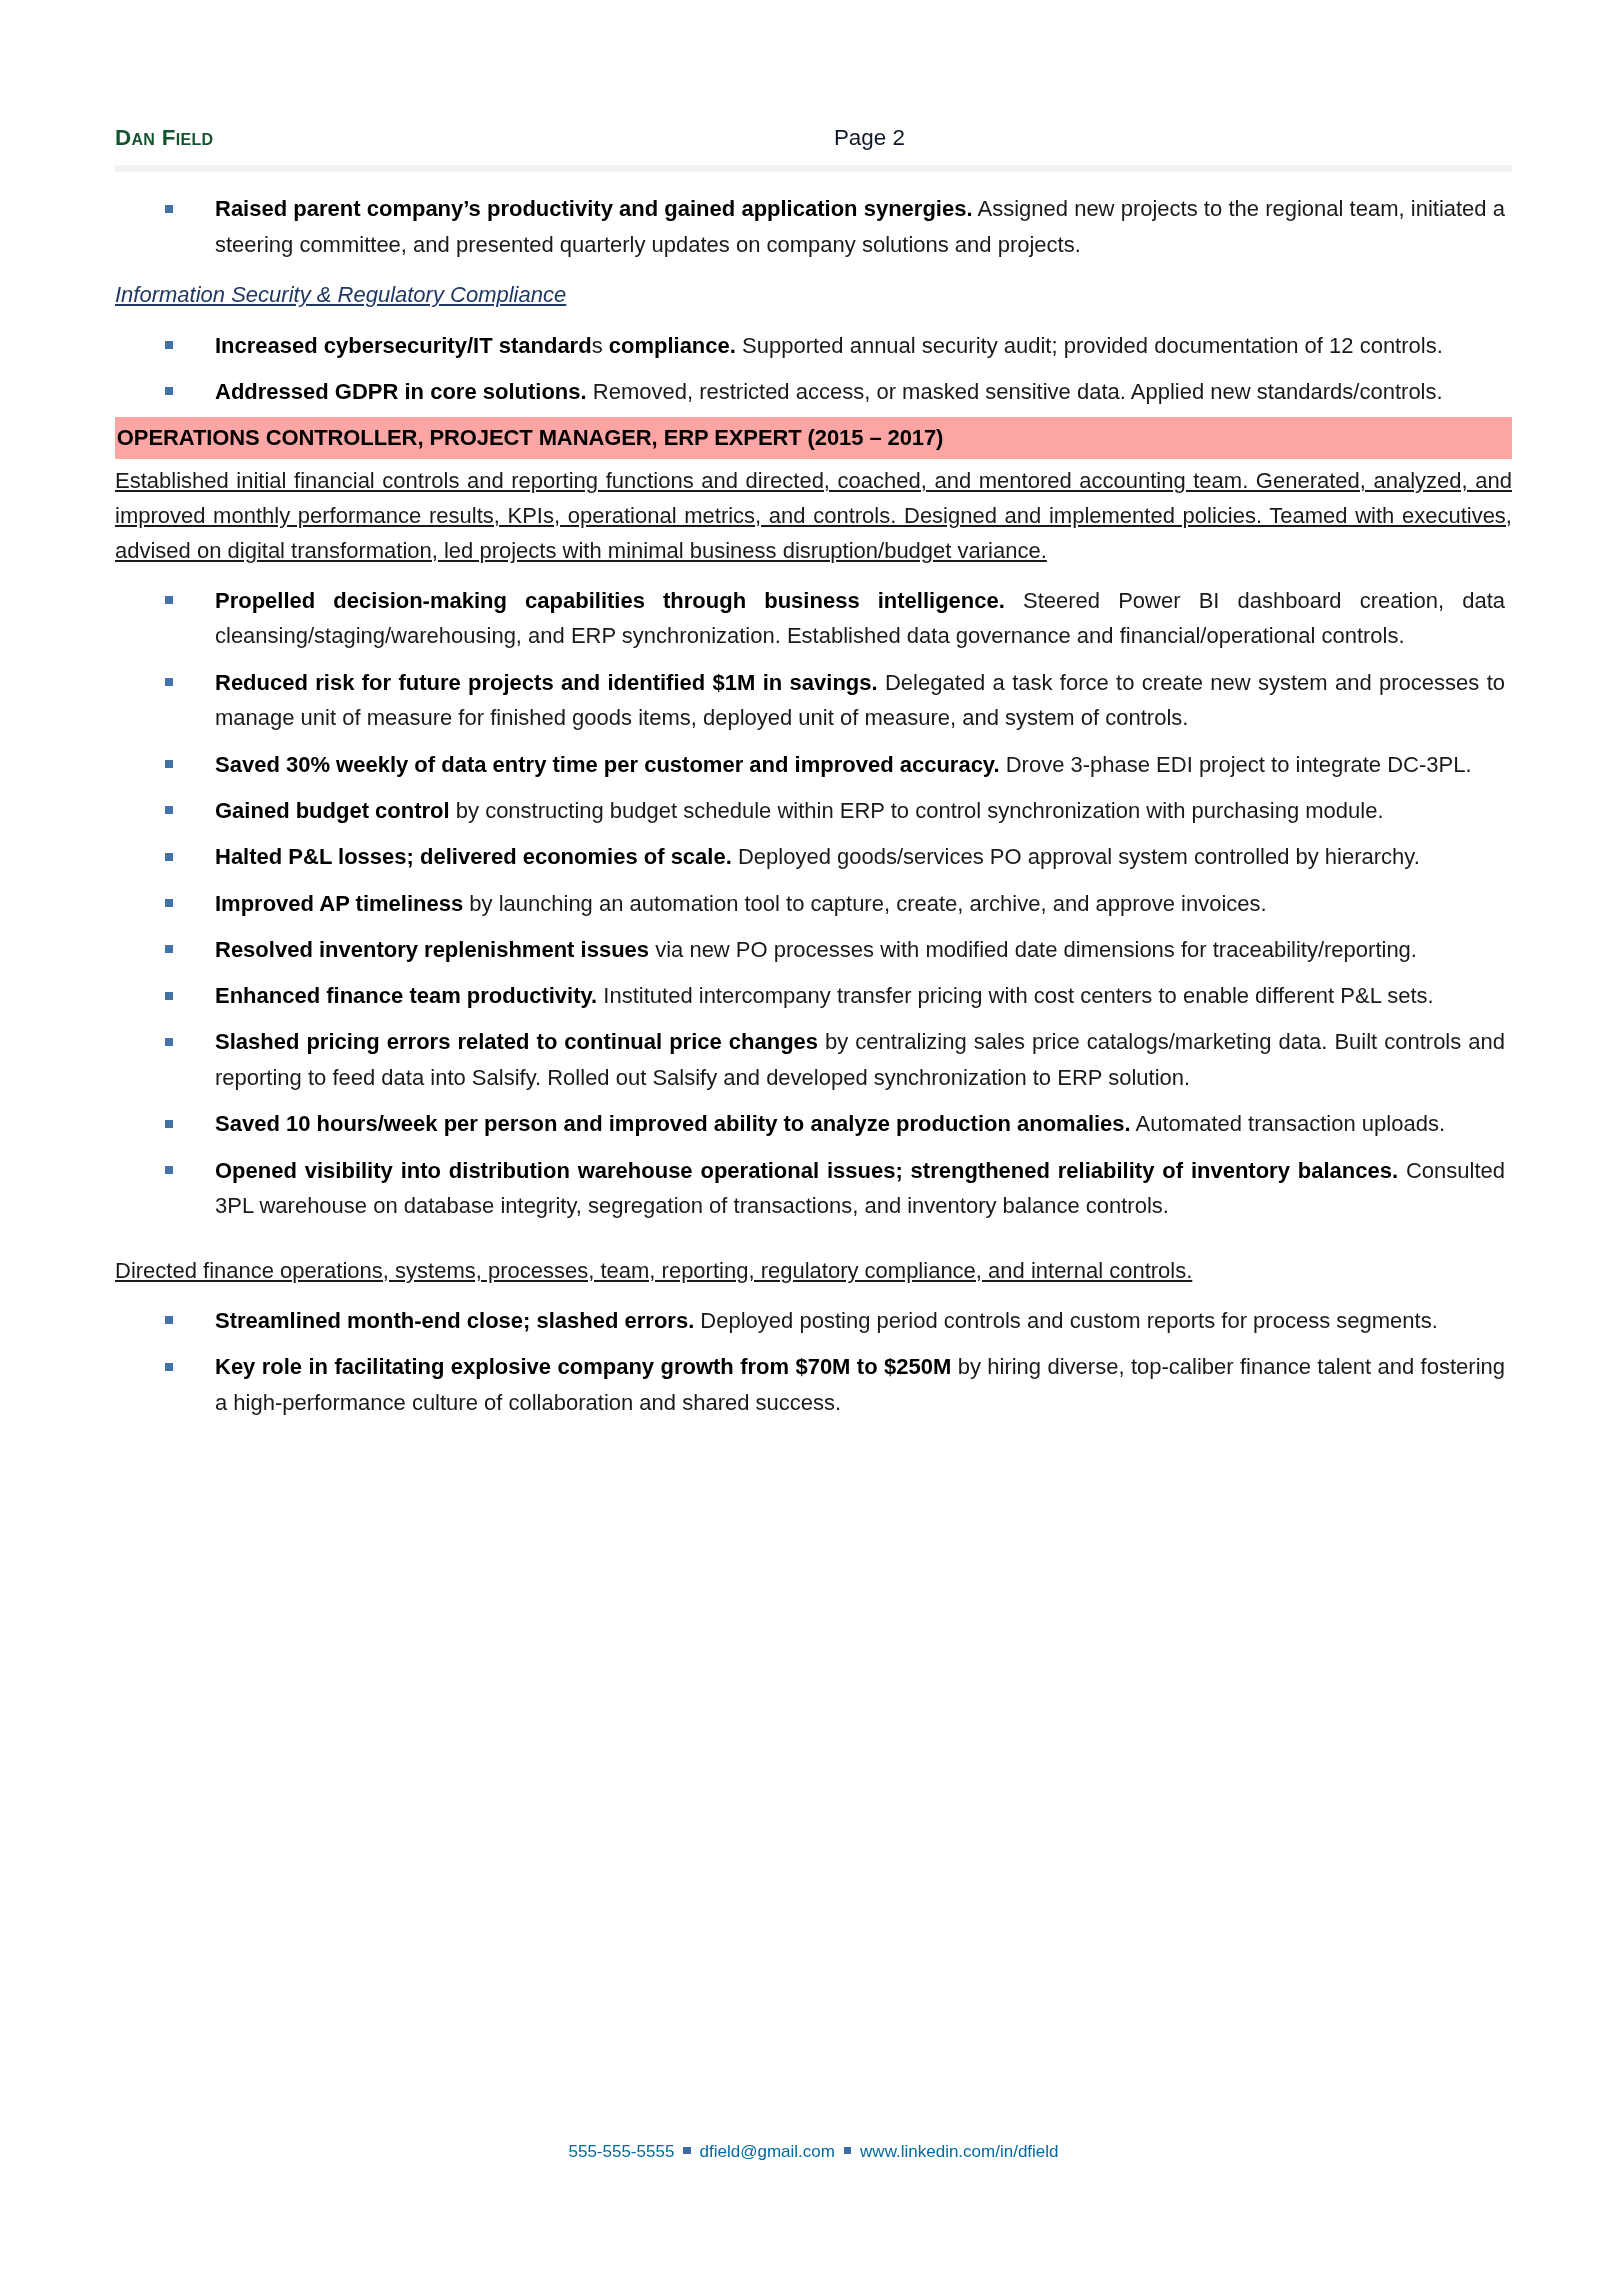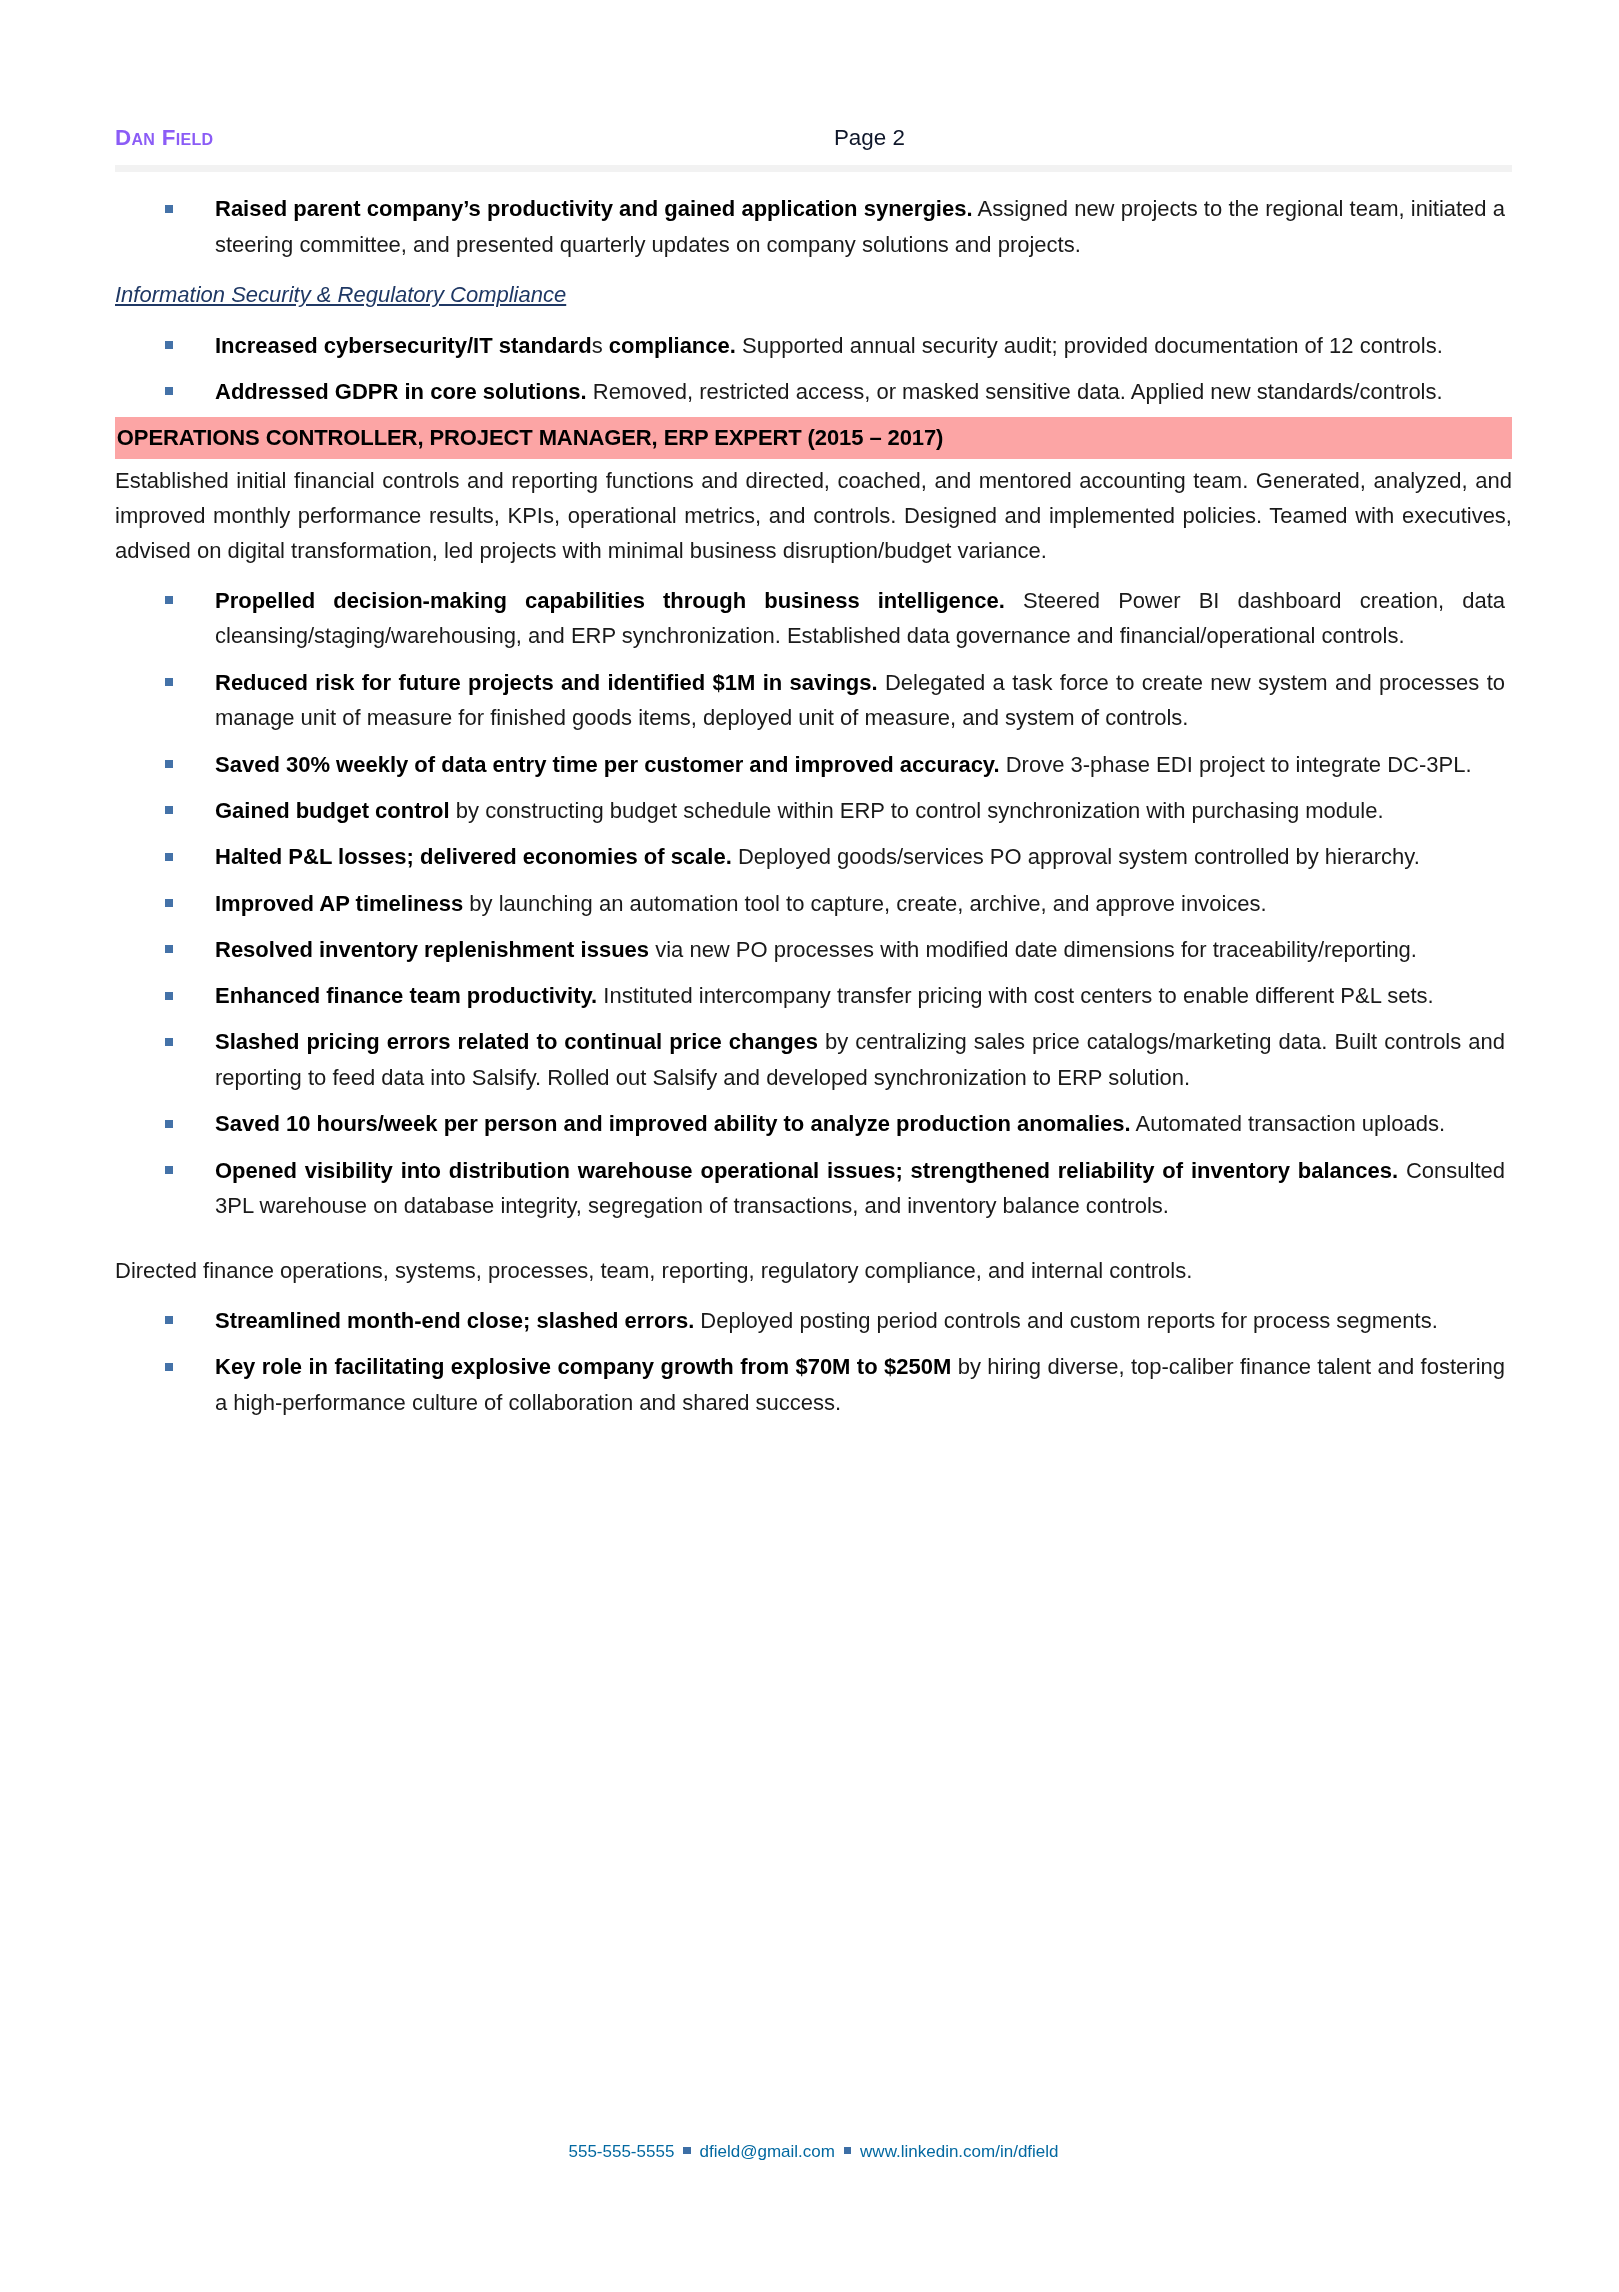--- a/index.html
+++ b/index.html
@@ -35,21 +35,21 @@
 
   
   .doc-header {
     display: flex;
     align-items: baseline;
     justify-content: space-between;
     width: 100%;
     padding-bottom: 9px;
   }
   .hdr-name {
-    color: #8b5cf6;
+    color: #14532d;
     font-weight: bold;
     font-size: 22.4px;
     letter-spacing: 0.3px;
     font-variant: small-caps;
     text-transform: capitalize;
     text-align: center;
   }
   .hdr-page {
     color: #0f172a;
     font-size: 22.4px;
@@ -111,20 +111,21 @@
     letter-spacing: -0.1px;
     color: #000;
   }
 
   .jobsummary {
     font-size: 22px;
     line-height: 1.58;
     text-align: justify;
     margin: 3.6px 0 14.3px 0;
     color: #1a1a1a;
+    text-decoration: underline;
   }
 
   .block { margin-bottom: 3.6px; }
 
   
   .doc-footer {
     position: absolute;
     left: 115px;
     top: 2142px;
     width: 1397px;

